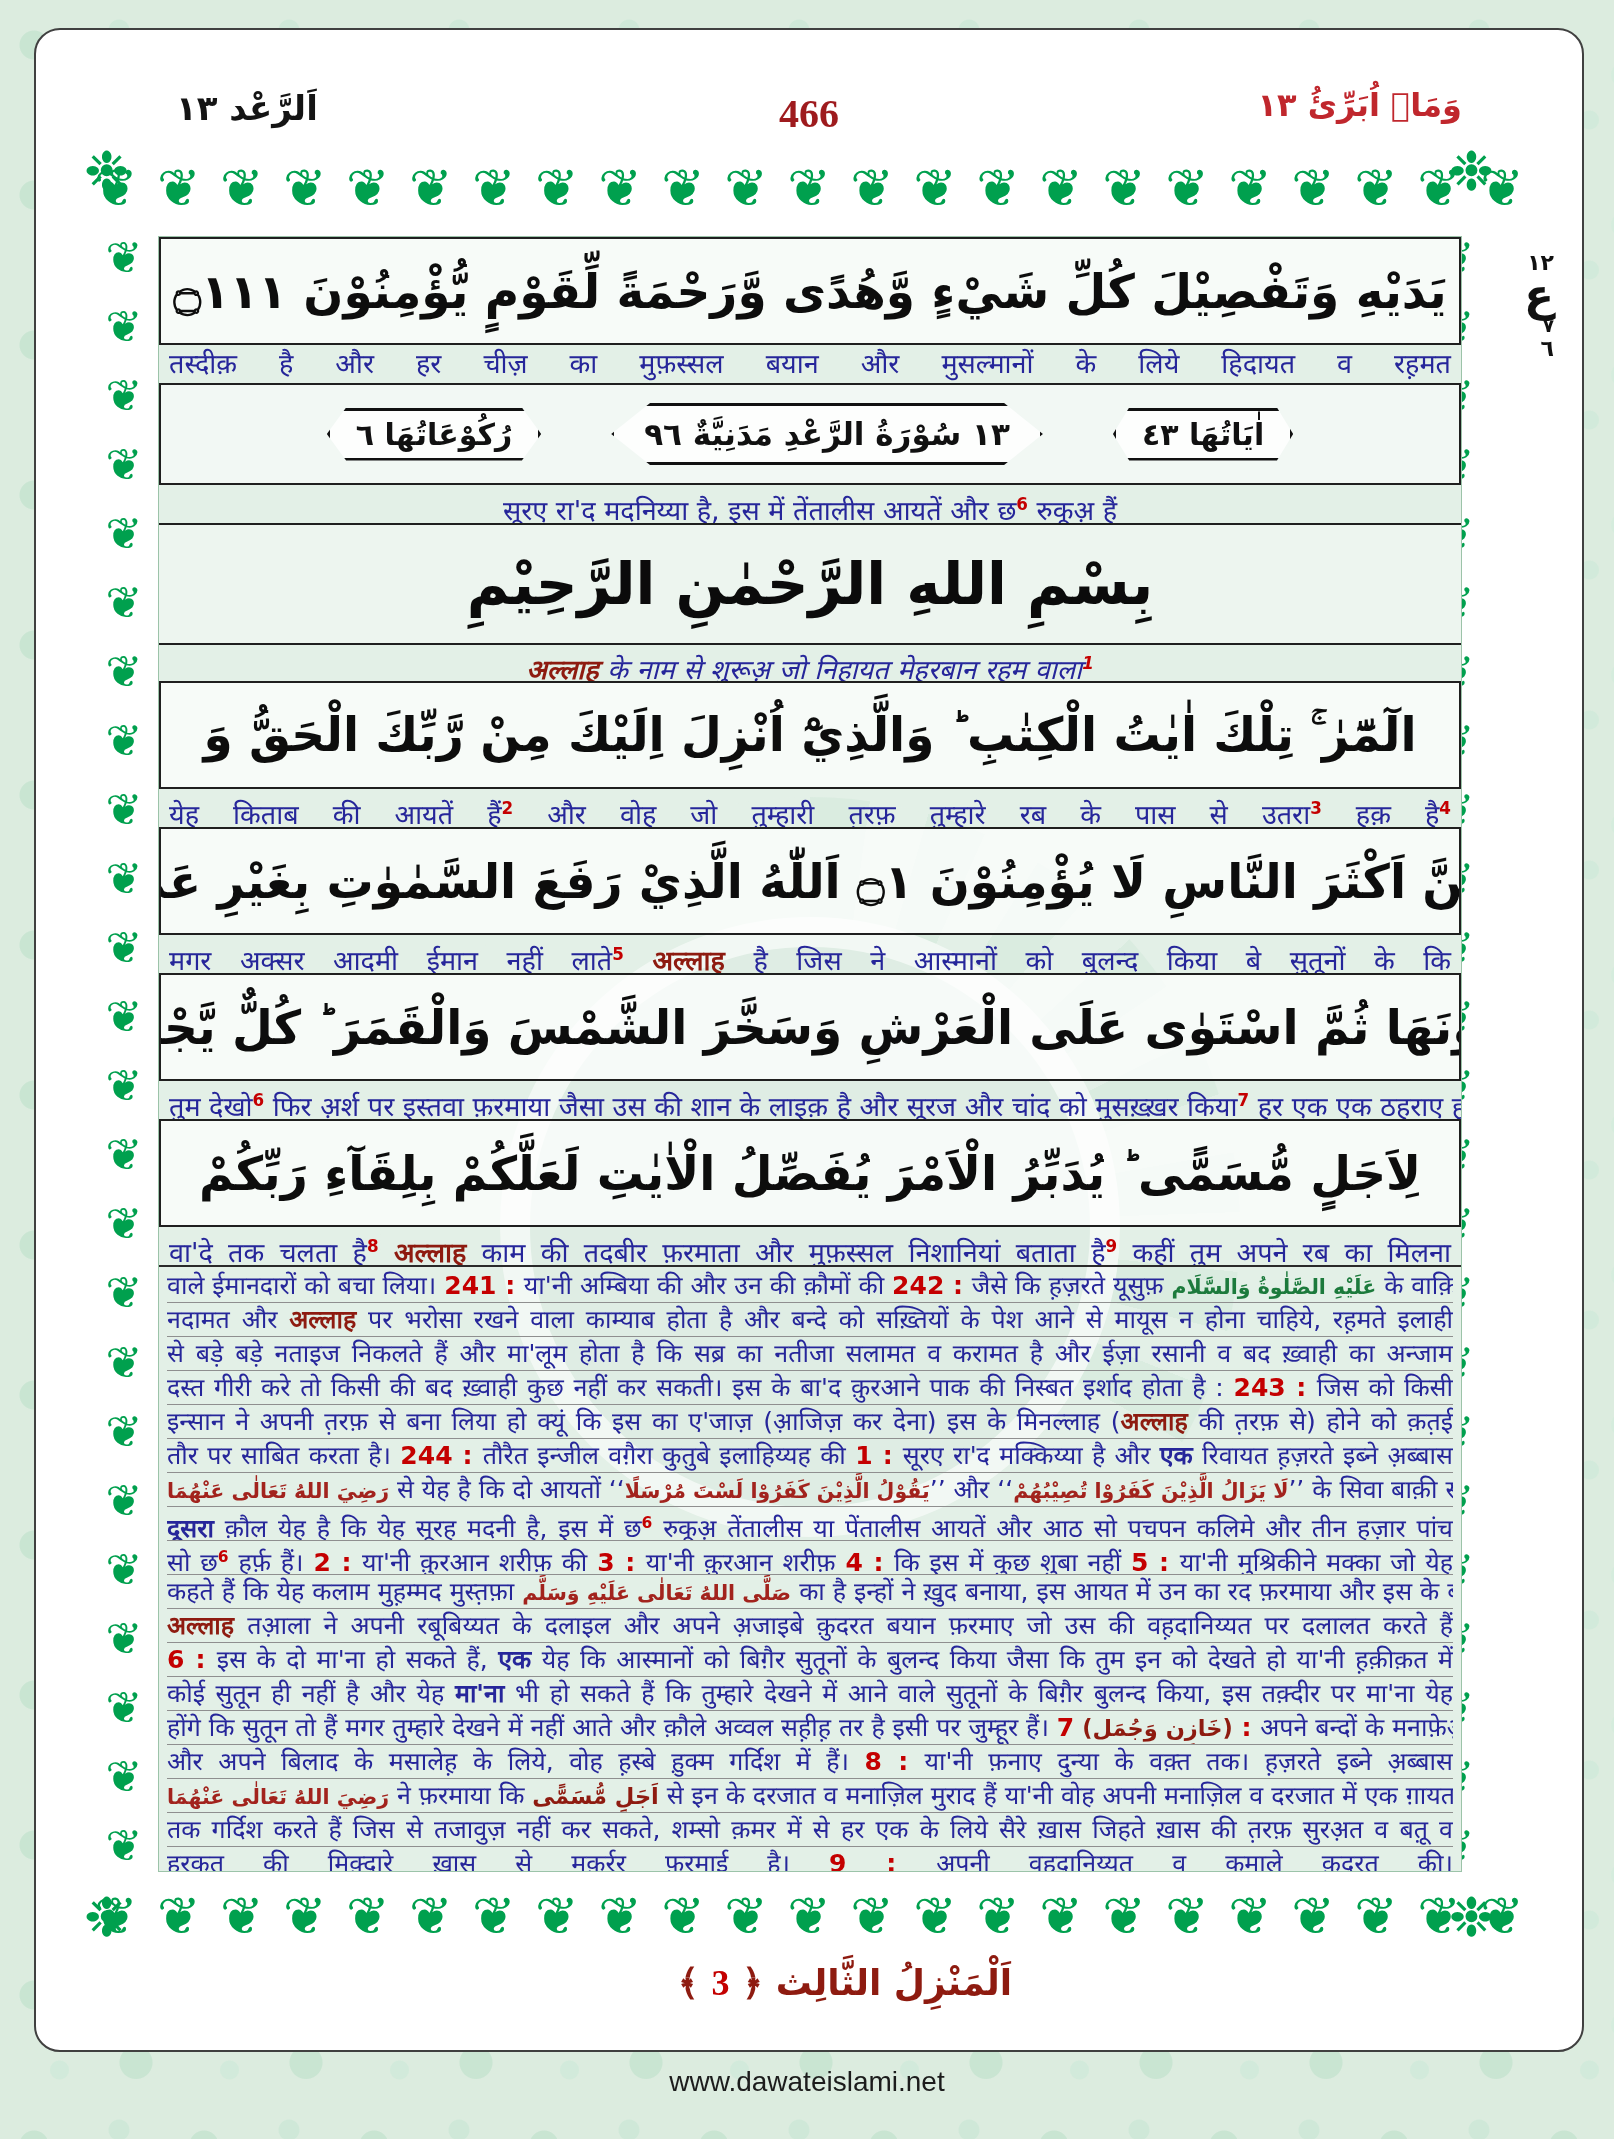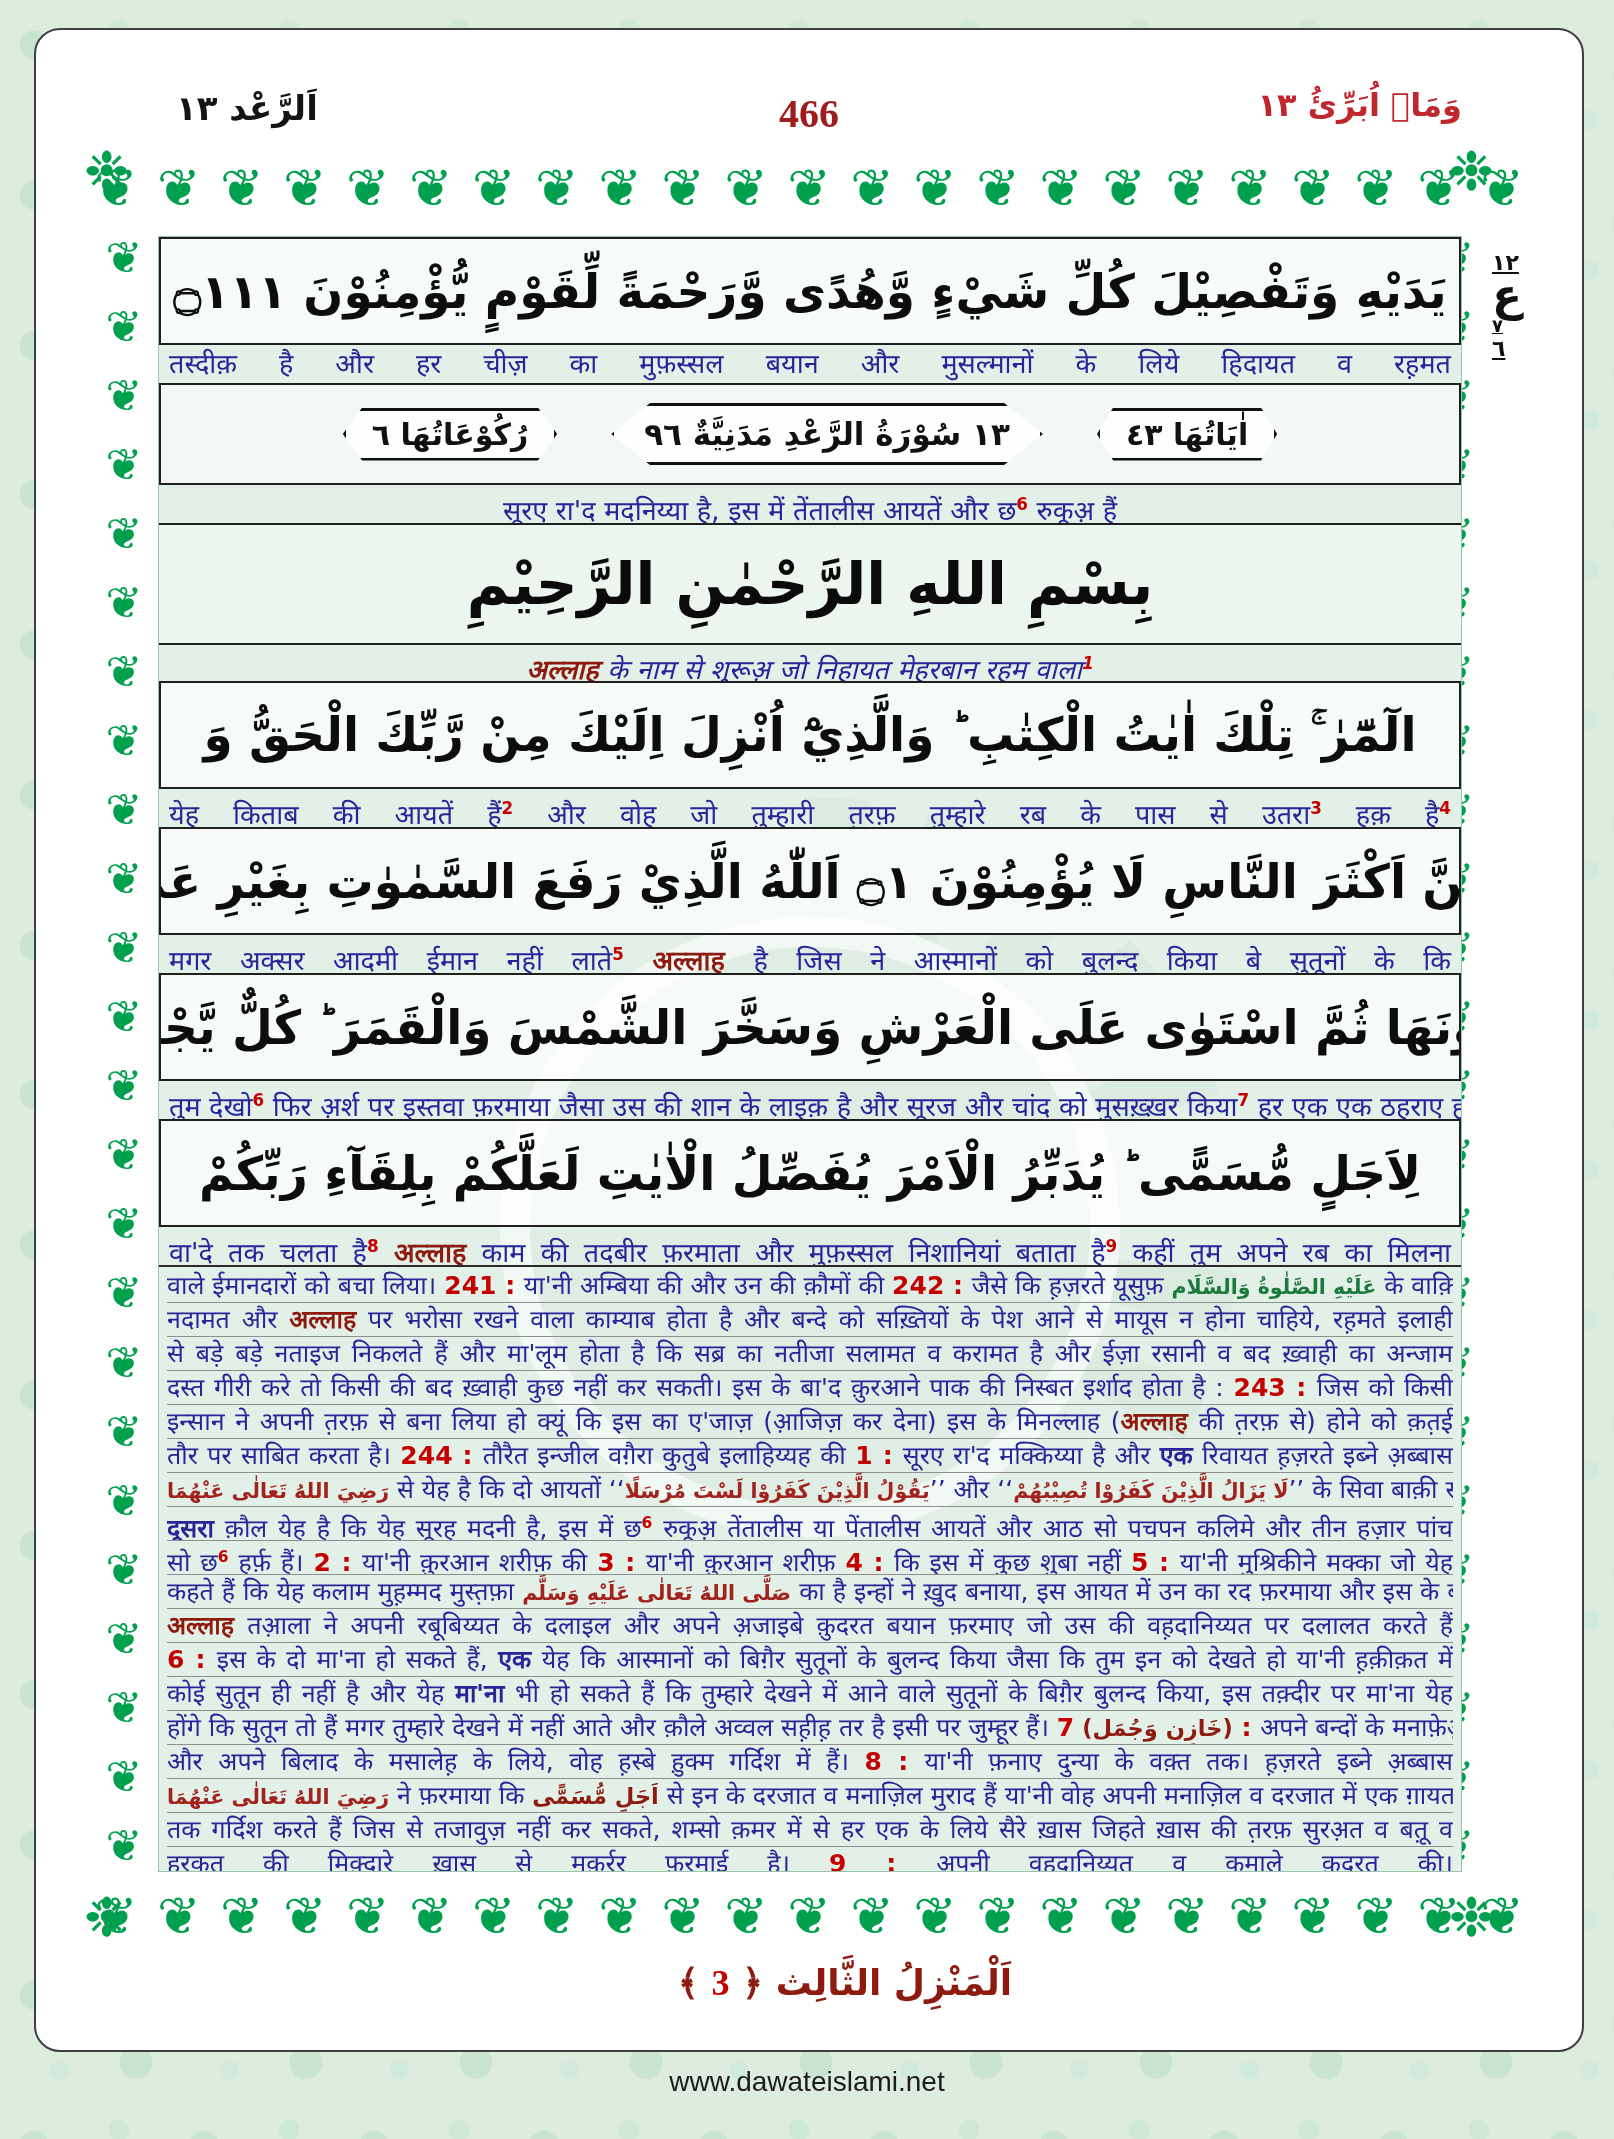--- a/index.html
+++ b/index.html
@@ -28,21 +28,21 @@
   
   .orn{color:#00a04e;line-height:1;user-select:none;}
   .orn-row{position:absolute;left:58px;width:1430px;height:84px;display:flex;justify-content:space-between;align-items:center;font-size:52px;}
   .orn-top{top:116px;}
   .orn-bottom{top:1844px;}
   .orn-col{position:absolute;top:206px;height:1632px;width:56px;display:flex;flex-direction:column;justify-content:space-between;align-items:center;font-size:44px;}
   .orn-left{left:60px;}
   .orn-right{right:98px;}
   .corner{position:absolute;font-size:54px;color:#00a04e;}
   
-  .ruku{position:absolute;right:28px;top:220px;width:62px;text-align:left;color:#111;text-decoration:underline;}
+  .ruku{position:absolute;right:28px;top:220px;width:62px;text-align:right;color:#111;}
   .ruku .n{font-size:22px;font-weight:bold;display:block;}
   .ruku .ain{font-size:44px;font-weight:bold;display:block;line-height:40px;}
   .ruku .sm{font-size:18px;font-weight:bold;display:block;}
   
   .content{
     position:absolute;left:122px;top:206px;width:1302px;height:1634px;
     background:#e3f0e7;border:1px solid #9cc3a9;overflow:hidden;
   }
   .wm{position:absolute;left:50%;top:560px;transform:translateX(-50%);width:860px;height:860px;border-radius:50%;
       background:
@@ -62,21 +62,21 @@
     padding:0 0;white-space:nowrap;overflow:hidden;
   }
   .tband{
     height:38px;display:block;color:#26269a;font-size:27px;line-height:38px;
     padding:0 10px;white-space:nowrap;overflow:hidden;
   }
   .just{text-align:justify;text-align-last:justify;}
   .cent{text-align:center;border-radius:8px;}
   
   .surah-box{border:2px solid #1f1f1f;background:rgba(255,255,255,.55);height:98px;
-    display:flex;align-items:center;justify-content:center;gap:54px;}
+    display:flex;align-items:center;justify-content:center;gap:70px;}
   .cart{border:3px solid #111;padding:6px 26px;direction:rtl;font-size:30px;font-weight:bold;color:#111;
     clip-path:polygon(9% 0,91% 0,100% 50%,91% 100%,9% 100%,0 50%);background:rgba(255,255,255,.8);
     display:flex;align-items:center;gap:8px;white-space:nowrap;}
   .cart-mid{font-size:31px;padding:10px 30px;}
   
   .bism{border-top:2px solid #1f1f1f;border-bottom:2px solid #1f1f1f;height:118px;
     display:flex;align-items:center;justify-content:center;direction:rtl;
     font-size:58px;font-weight:bold;color:#0b0b0b;background:rgba(255,255,255,.35);}
   .tband.b36{height:36px;line-height:36px;font-style:italic;}
   

